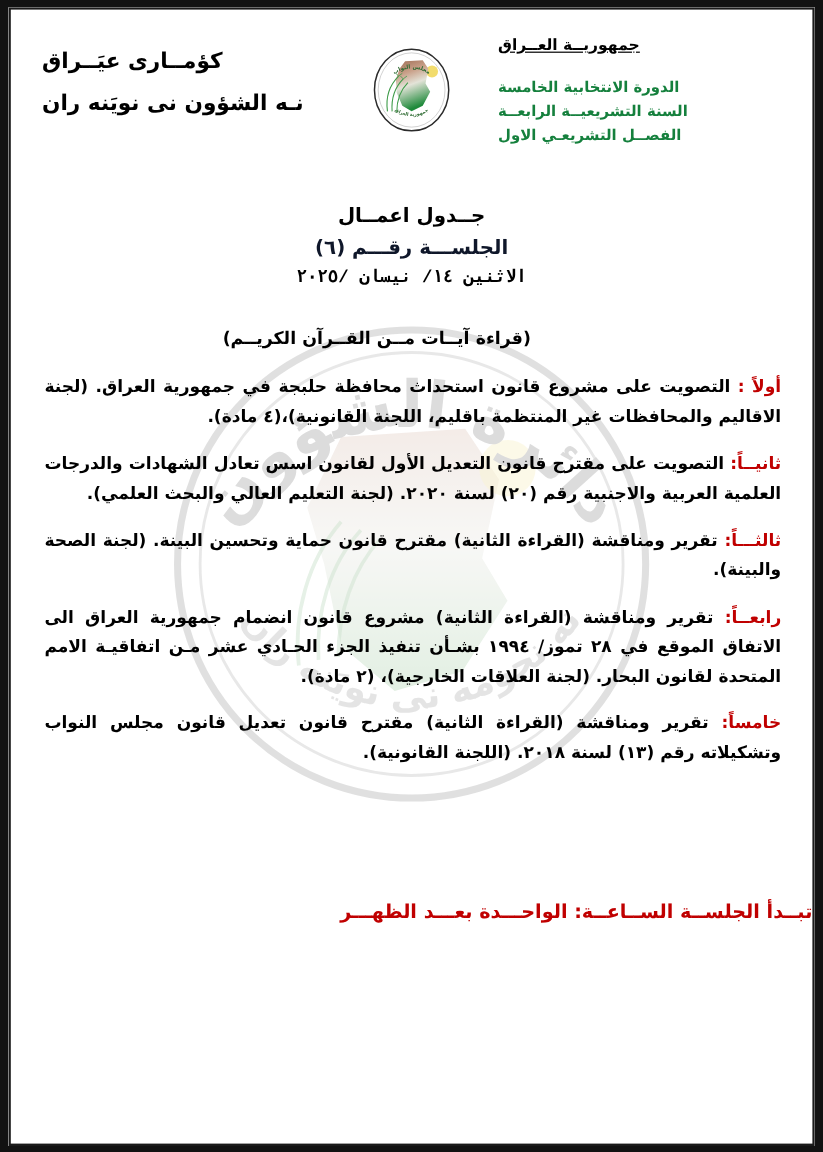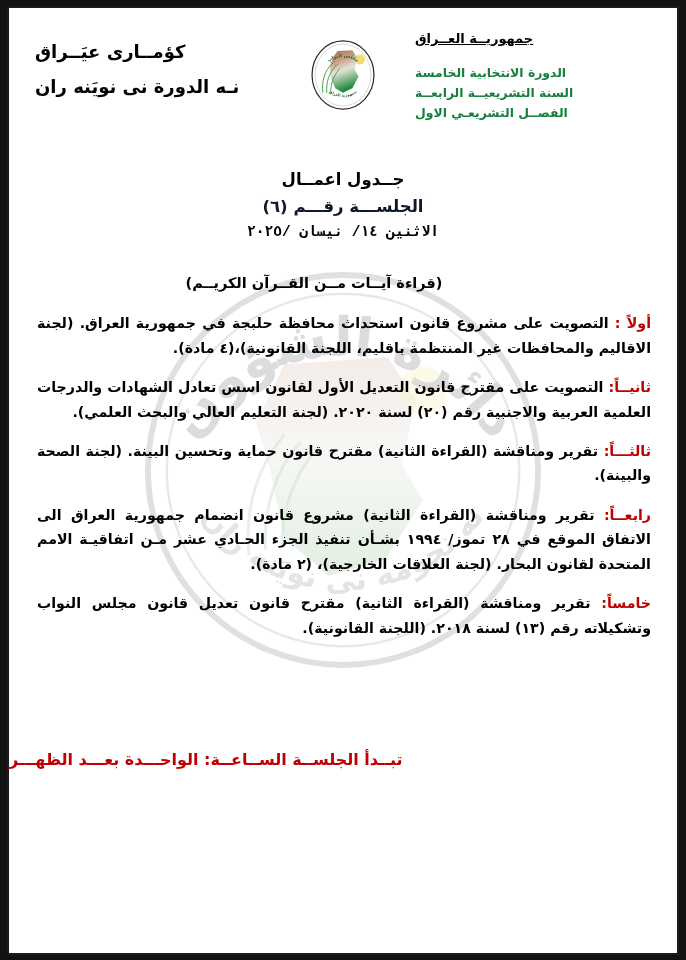--- a/index.html
+++ b/index.html
@@ -158,21 +158,21 @@
     font-weight: bold;
   }
 
   
   .footer-note {
     position: absolute;
     z-index: 2;
     left: 0;
     right: 0;
     top: 742px;
-    text-align: left;
+    text-align: right;
     direction: rtl;
     font-size: 16px;
     font-weight: bold;
     color: #C00000;
     letter-spacing: 0.4px;
   }
 </style>
 </head>
 <body>
 
@@ -247,21 +247,21 @@
             <textPath href="#emTopArc" startOffset="50%" text-anchor="middle">مجلس النواب</textPath>
           </text>
           <text font-size="5" font-weight="bold" fill="#2f6b33" font-family="'DejaVu Sans', sans-serif">
             <textPath href="#emBotArc" startOffset="50%" text-anchor="middle">جمهورية العراق</textPath>
           </text>
         </svg>
       </div>
 
       <div class="hd-side">
         <div class="hd-ku">كؤمــارى عيَــراق</div>
-        <div class="hd-ku">نـه الدورة نى نويَنه ران</div>
+        <div class="hd-ku">نـه الشؤون نى نويَنه ران</div>
       </div>
 
     </div>
 
     <div class="title-block">
       <div class="title-line1">جــدول اعمــال</div>
       <div class="title-line2">الجلســـة رقـــم (٦)</div>
       <div class="title-line3">الاثنين ١٤/ نيسان /٢٠٢٥</div>
     </div>
 

